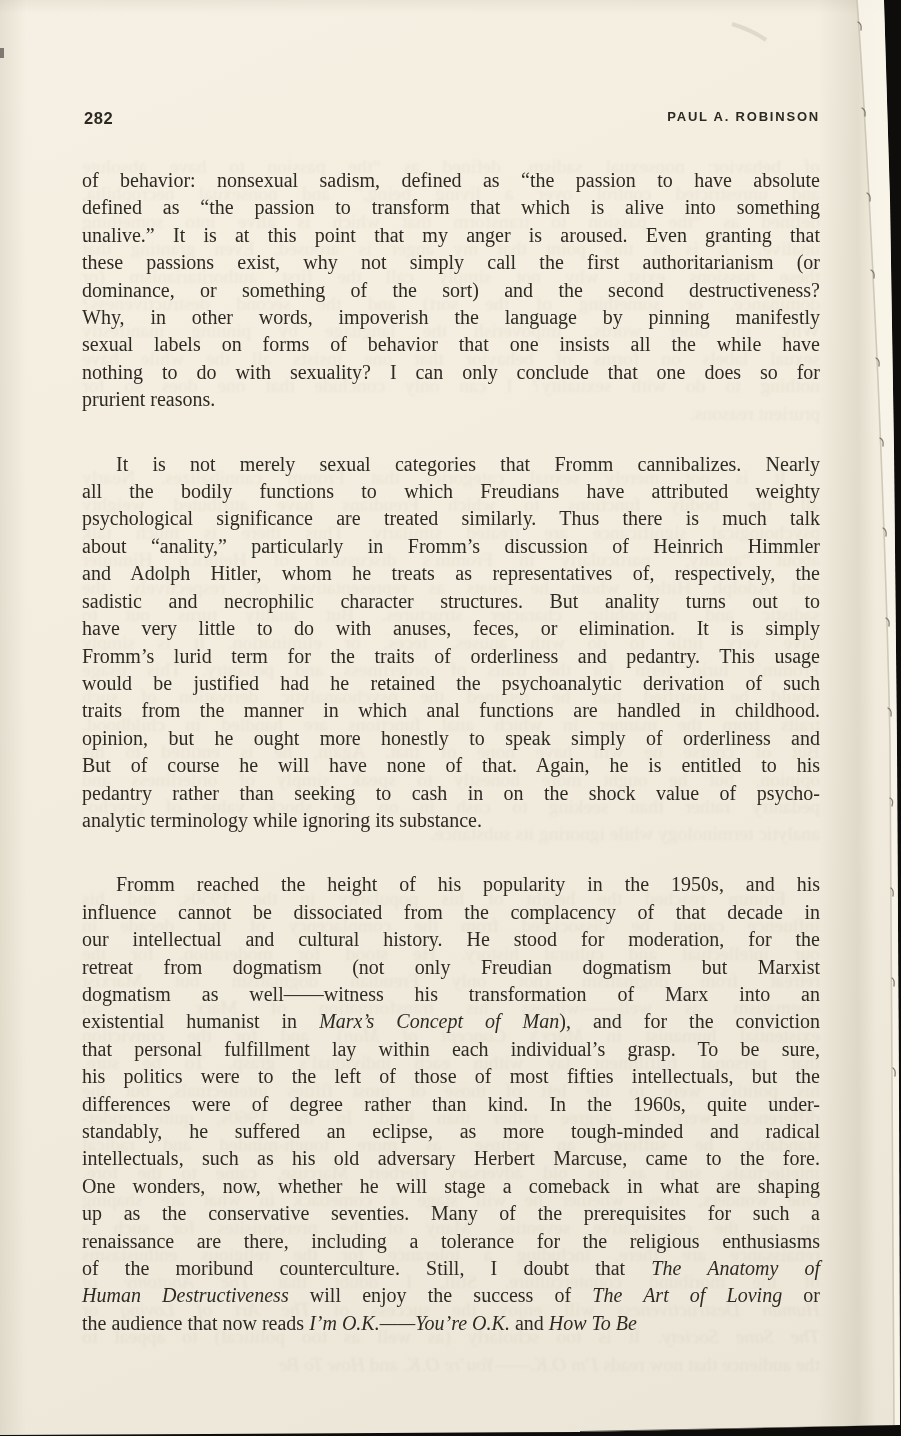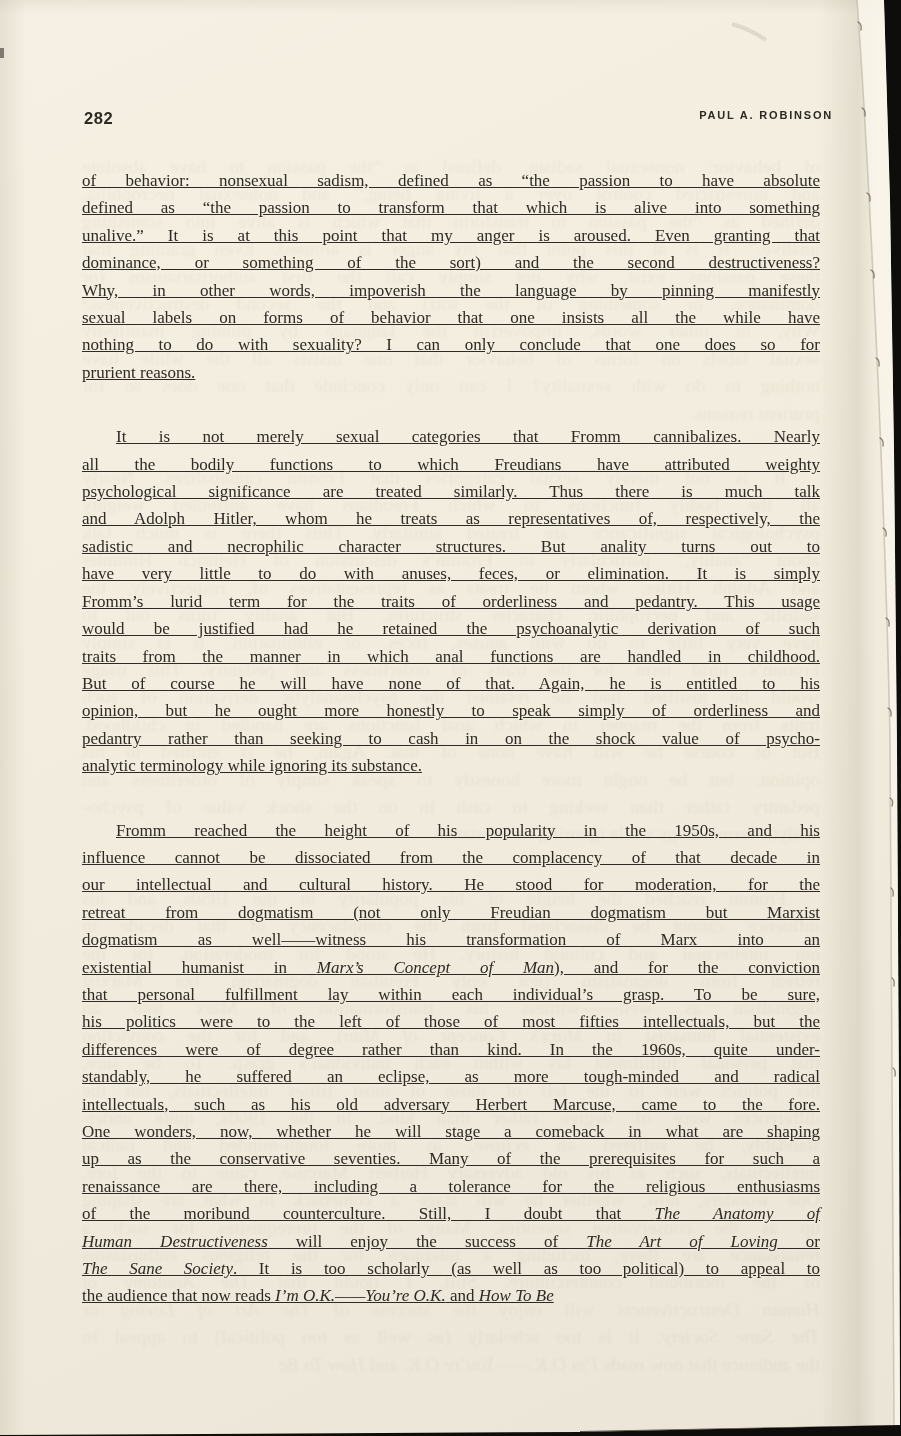--- a/index.html
+++ b/index.html
@@ -27,29 +27,28 @@
       linear-gradient(180deg,rgba(90,80,60,0.07) 0,rgba(90,80,60,0) 14px),
       linear-gradient(90deg,rgba(0,0,0,0) 818px,rgba(110,98,76,0.12) 858px,rgba(110,98,76,0) 876px);
   }
   .header-row{position:absolute;left:0;top:0;width:901px;height:140px;}
   .page-number{
     position:absolute;left:84px;top:109px;
     font-family:"Liberation Sans","DejaVu Sans",sans-serif;
     font-weight:700;font-size:16.5px;letter-spacing:0.6px;color:#2c2922;
   }
   .running-head{
-    position:absolute;top:109px;right:68px;
+    position:absolute;top:109px;right:81px;
     font-family:"Liberation Sans","DejaVu Sans",sans-serif;
-    font-weight:700;font-size:11px;letter-spacing:1.8px;color:#2c2922;
+    font-weight:700;font-size:13px;letter-spacing:1.8px;color:#2c2922;
   }
   .text-block{
     position:absolute;left:82px;top:167px;width:738px;
-    font-size:17px;line-height:27.4px;color:var(--ink,#2e2a24);
+    font-size:20px;line-height:27.4px;color:var(--ink,#2e2a24);
     text-rendering:optimizeLegibility;
-    text-decoration:underline;
   }
   .paragraph{margin:0;}
   .line{text-align:justify;text-align-last:justify;}
   .line.last{text-align-last:left;}
   .line.indent{text-indent:34px;margin-top:37px;}
   .line em{font-style:italic;}
   .ghost{
     position:absolute;left:82px;top:153px;width:738px;
     font-size:19.5px;line-height:27.4px;color:#574e3b;
     transform:scaleX(-1);opacity:0.055;filter:blur(1px);
@@ -119,59 +118,60 @@
     <div class="header-row">
       <span class="page-number">282</span>
       <span class="running-head">PAUL A. ROBINSON</span>
     </div>
 
     <div class="text-block">
         <div class="paragraph">
           <div class="line"><span>of behavior: nonsexual sadism, defined as “the passion to have absolute</span></div>
           <div class="line"><span>defined as “the passion to transform that which is alive into something</span></div>
           <div class="line"><span>unalive.” It is at this point that my anger is aroused. Even granting that</span></div>
+          <div class="line"><span>these passions exist, why not simply call the first authoritarianism (or</span></div>
           <div class="line"><span>dominance, or something of the sort) and the second destructiveness?</span></div>
           <div class="line"><span>Why, in other words, impoverish the language by pinning manifestly</span></div>
           <div class="line"><span>sexual labels on forms of behavior that one insists all the while have</span></div>
           <div class="line"><span>nothing to do with sexuality? I can only conclude that one does so for</span></div>
           <div class="line last"><span>prurient reasons.</span></div>
         </div>
         <div class="paragraph">
           <div class="line indent"><span>It is not merely sexual categories that Fromm cannibalizes. Nearly</span></div>
           <div class="line"><span>all the bodily functions to which Freudians have attributed weighty</span></div>
           <div class="line"><span>psychological significance are treated similarly. Thus there is much talk</span></div>
+          <div class="line"><span>about “anality,” particularly in Fromm’s discussion of Heinrich Himmler</span></div>
           <div class="line"><span>and Adolph Hitler, whom he treats as representatives of, respectively, the</span></div>
           <div class="line"><span>sadistic and necrophilic character structures. But anality turns out to</span></div>
           <div class="line"><span>have very little to do with anuses, feces, or elimination. It is simply</span></div>
           <div class="line"><span>Fromm’s lurid term for the traits of orderliness and pedantry. This usage</span></div>
           <div class="line"><span>would be justified had he retained the psychoanalytic derivation of such</span></div>
           <div class="line"><span>traits from the manner in which anal functions are handled in childhood.</span></div>
+          <div class="line"><span>opinion, but he ought more honestly to speak simply of orderliness and</span></div>
           <div class="line"><span>But of course he will have none of that. Again, he is entitled to his</span></div>
-          <div class="line"><span>opinion, but he ought more honestly to speak simply of orderliness and</span></div>
           <div class="line"><span>pedantry rather than seeking to cash in on the shock value of psycho-</span></div>
           <div class="line last"><span>analytic terminology while ignoring its substance.</span></div>
         </div>
         <div class="paragraph">
           <div class="line indent"><span>Fromm reached the height of his popularity in the 1950s, and his</span></div>
           <div class="line"><span>influence cannot be dissociated from the complacency of that decade in</span></div>
           <div class="line"><span>our intellectual and cultural history. He stood for moderation, for the</span></div>
           <div class="line"><span>retreat from dogmatism (not only Freudian dogmatism but Marxist</span></div>
           <div class="line"><span>dogmatism as well——witness his transformation of Marx into an</span></div>
           <div class="line"><span>existential humanist in </span><em>Marx’s Concept of Man</em><span>), and for the conviction</span></div>
           <div class="line"><span>that personal fulfillment lay within each individual’s grasp. To be sure,</span></div>
           <div class="line"><span>his politics were to the left of those of most fifties intellectuals, but the</span></div>
           <div class="line"><span>differences were of degree rather than kind. In the 1960s, quite under-</span></div>
           <div class="line"><span>standably, he suffered an eclipse, as more tough-minded and radical</span></div>
           <div class="line"><span>intellectuals, such as his old adversary Herbert Marcuse, came to the fore.</span></div>
           <div class="line"><span>One wonders, now, whether he will stage a comeback in what are shaping</span></div>
           <div class="line"><span>up as the conservative seventies. Many of the prerequisites for such a</span></div>
           <div class="line"><span>renaissance are there, including a tolerance for the religious enthusiasms</span></div>
           <div class="line"><span>of the moribund counterculture. Still, I doubt that </span><em>The Anatomy of</em></div>
           <div class="line"><em>Human Destructiveness</em><span> will enjoy the success of </span><em>The Art of Loving</em><span> or</span></div>
-          <div class="line"><em>The Sane Society</em><span>. It is too scholarly (as well as too political) to appeal to</span></div>
           <div class="line last"><span>the audience that now reads </span><em>I’m O.K.——You’re O.K.</em><span> and </span><em>How To Be</em></div>
         </div>
       </div>
 
     <svg class="edge-svg" width="901" height="1436" viewBox="0 0 901 1436" aria-hidden="true">
       <path d="M857,0 C866,120 872,250 878,380 C884,520 888,640 890,740 C892,900 893,1100 894,1425
                L900,1425 L899,1100 L897,750 L894,450 L890,200 L884,0 Z" fill="#f8f4e9" opacity="0.9"></path>
       <path d="M857,0 C866,120 872,250 878,380 C884,520 888,640 890,740 C892,900 893,1100 894,1425" fill="none" stroke="#c9c2b0" stroke-width="1.6" opacity="0.85"></path>
       <g stroke="#6a6253" stroke-width="1.3" fill="none" opacity="0.8" stroke-linecap="round">
         <path d="M858,22 q4,2 3,8"></path>

